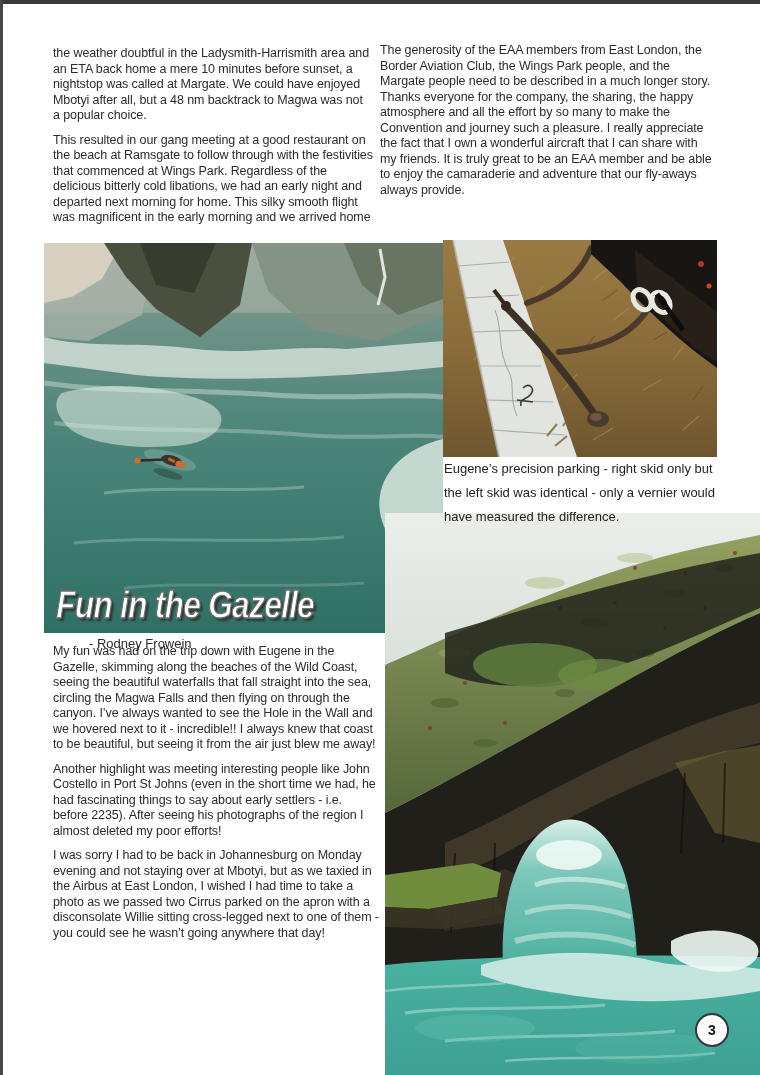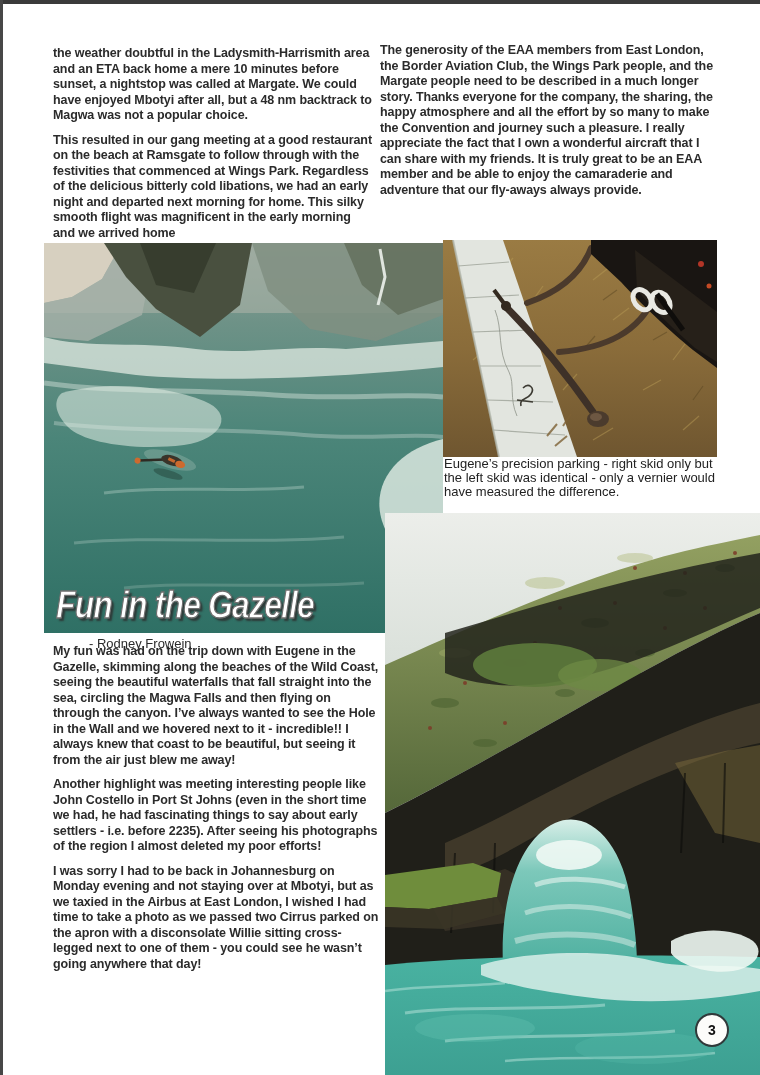--- a/index.html
+++ b/index.html
@@ -3,36 +3,36 @@
 <meta charset="utf-8">
 <style>
   html,body { margin:0; padding:0; background:#ffffff; }
   .page {
     position:relative; width:760px; height:1075px; background:#ffffff;
     overflow:hidden; font-family:"Liberation Sans", sans-serif; color:#2b2b2b;
   }
   .frame-top { position:absolute; top:0; left:0; width:760px; height:4px; background:#3a3a3a; z-index:9; }
   .frame-left { position:absolute; top:0; left:0; width:3px; height:1075px; background:#474747; z-index:9; }
 
-  .col { position:absolute;font-weight:bold; }
+  .col { position:absolute; }
   .col p { margin:0 0 9px 0; font-size:12.5px; line-height:15.5px; letter-spacing:-0.1px; }
   .col p:last-child { margin-bottom:0; }
 
   .intro-left  { left:53px;  top:46px; width:320px; }
   .intro-right { left:380px; top:43px; width:336px; }
 
   .photo { position:absolute; overflow:hidden; }
   .photo svg { display:block; width:100%; height:100%; }
   .photo-aerial  { left:44px;  top:243px; width:399px; height:390px; z-index:1; }
   .photo-parking { left:443px; top:240px; width:274px; height:217px; z-index:1; }
   .photo-hole    { left:385px; top:513px; width:375px; height:562px; z-index:2; }
 
   .caption {
     position:absolute; left:444px; top:457px; width:274px; z-index:3;
-    font-size:13px; line-height:14px; color:#222;
+    font-size:13px; line-height:24px; color:#222;
   }
 
   .title {
     position:absolute; left:56px; top:584px; margin:0; z-index:5;
     font-size:38px; font-weight:bold; font-style:italic; letter-spacing:-1px;
     color:#ffffff; -webkit-text-stroke:1.3px #6f6f6f;
     text-shadow:3px 3px 2px rgba(45,45,45,0.8);
     transform:scaleX(0.84); transform-origin:left top; white-space:nowrap;
   }
   .byline { position:absolute; left:45px; top:636px; font-size:13px; z-index:4;margin-left:44px; }

